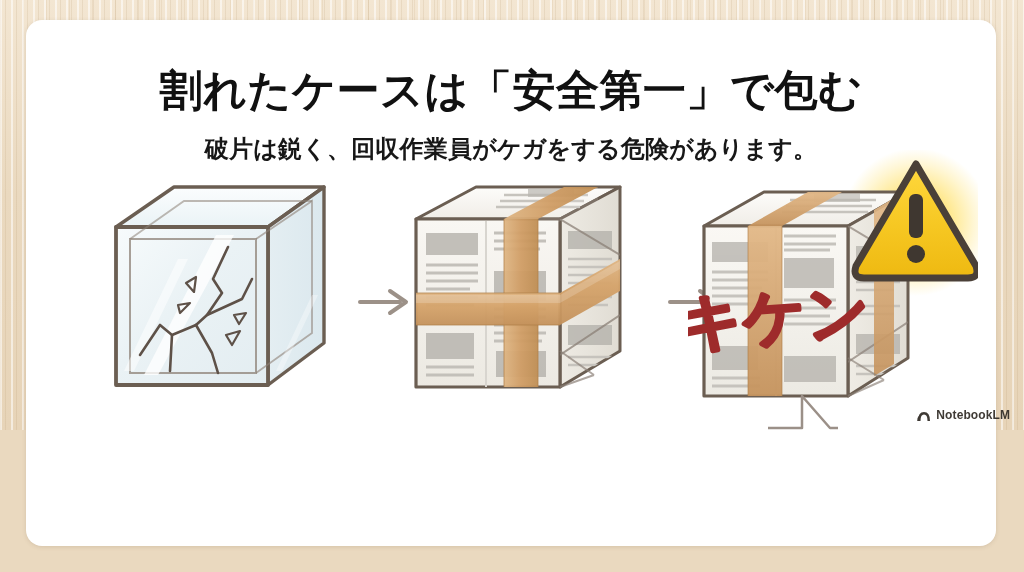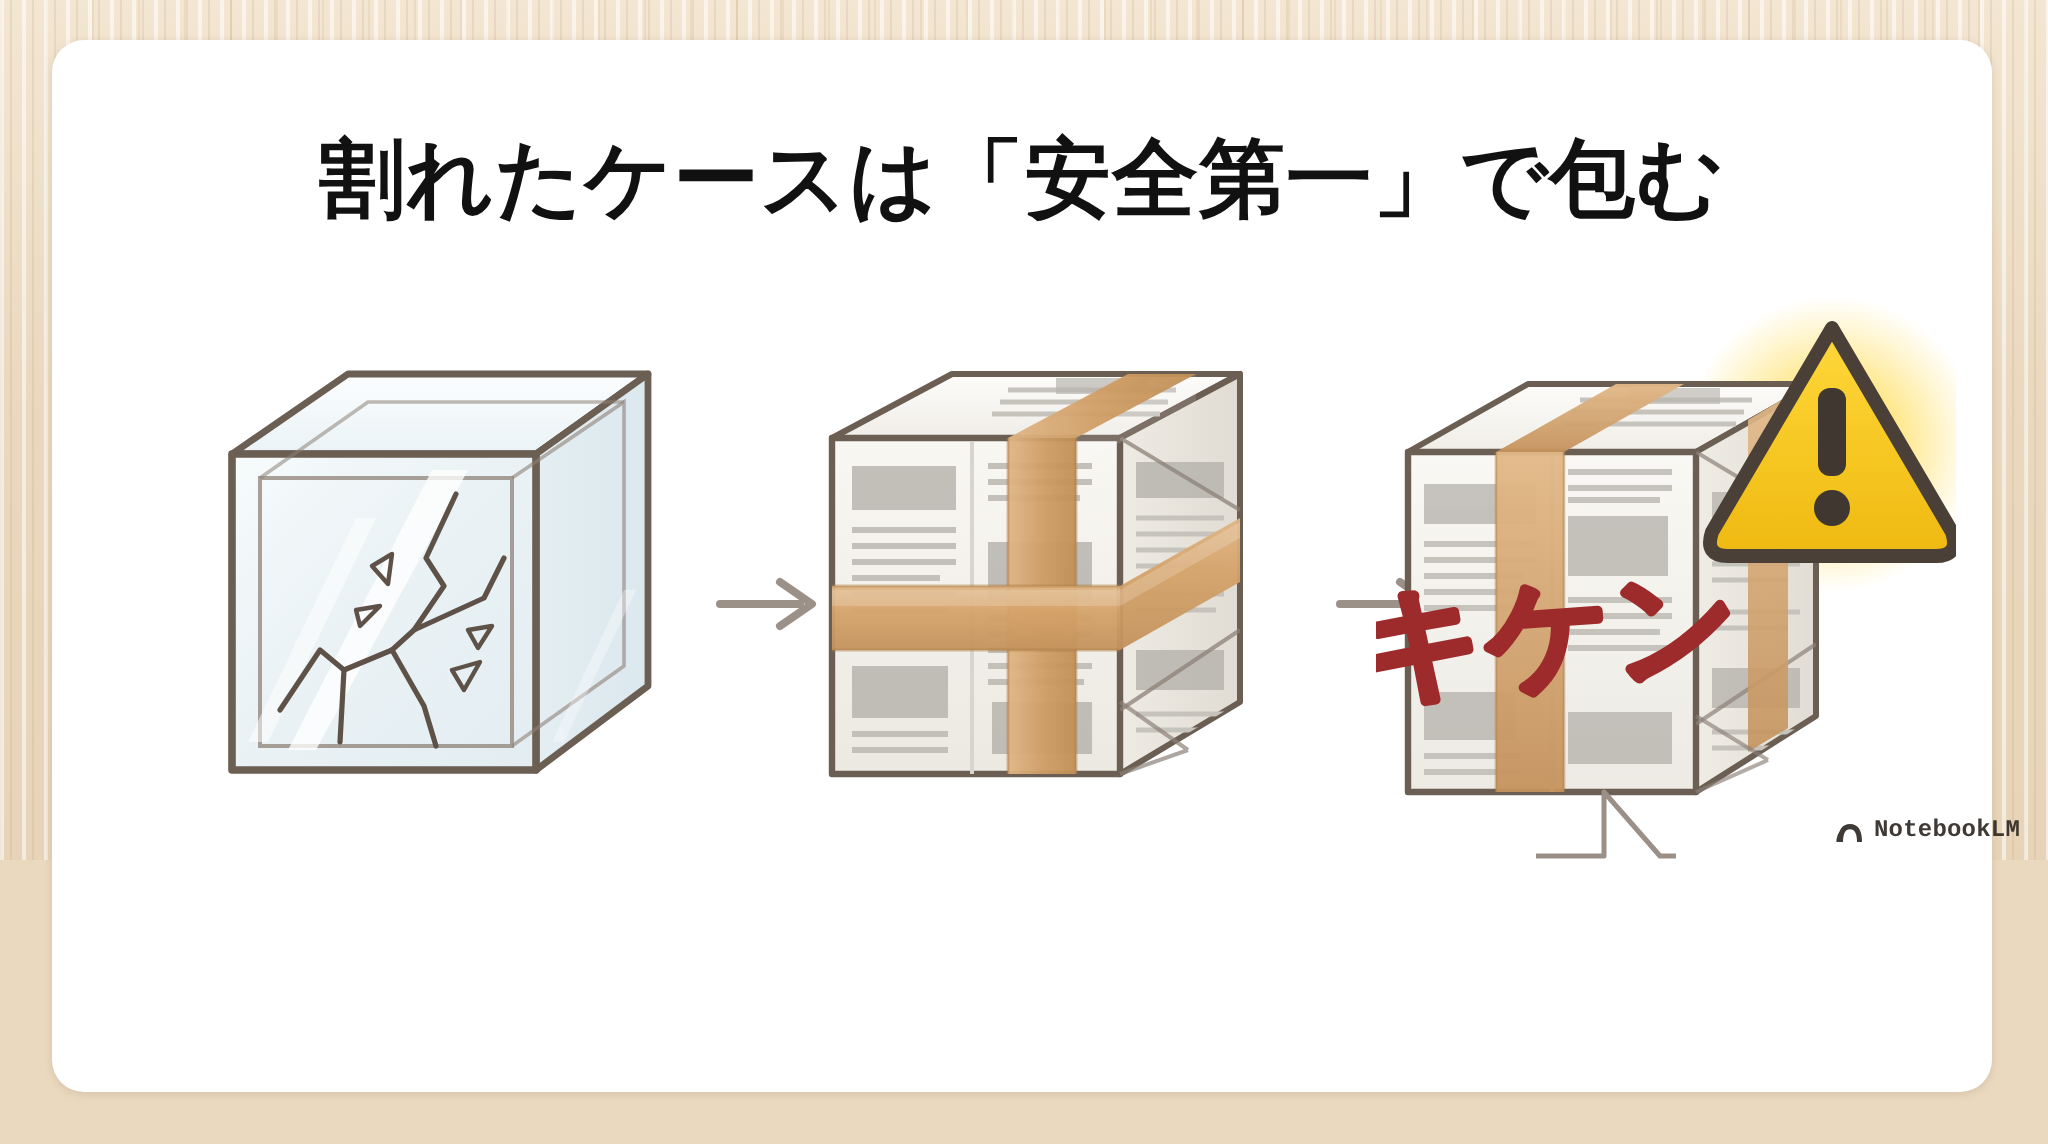--- a/index.html
+++ b/index.html
@@ -136,32 +136,32 @@
     right: 14px;
     bottom: 8px;
     display: flex;
     align-items: flex-end;
     gap: 5px;
     font-size: 12px;
     font-weight: 600;
     color: #2f2a24;
     opacity: 0.92;
     letter-spacing: 0.1px;
-    font-family: Liberation Mono, monospace;
   }
 </style>
 </head>
 <body>
 
 <div id="stage">
 
   <div id="card">
 
     <div id="title">割れたケースは「安全第一」で包む</div>
 
+    <div id="subtitle">破片は鋭く、回収作業員がケガをする危険があります。</div>
 
     <div class="illo" id="illo-glass">
       <svg width="240" height="226" viewBox="0 0 240 226">
         <defs>
           <linearGradient id="glassFace" x1="0" y1="0" x2="1" y2="1">
             <stop offset="0%" stop-color="#f7fbfc"></stop>
             <stop offset="45%" stop-color="#eaf2f5"></stop>
             <stop offset="100%" stop-color="#e3edf1"></stop>
           </linearGradient>
           <linearGradient id="glassSide" x1="0" y1="0" x2="1" y2="0">

